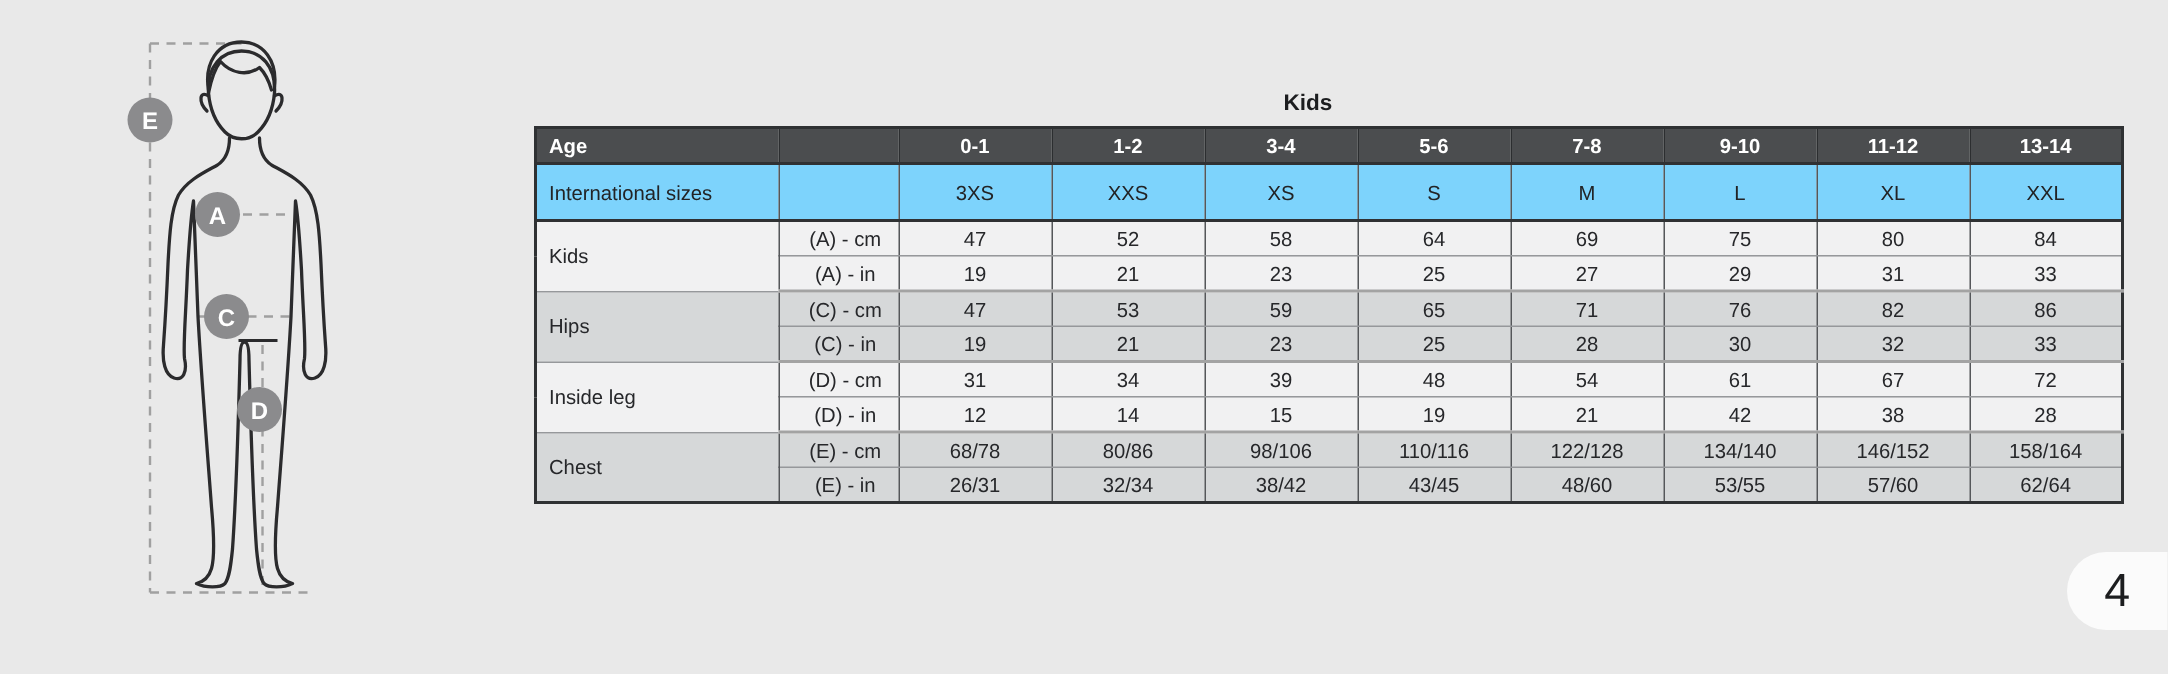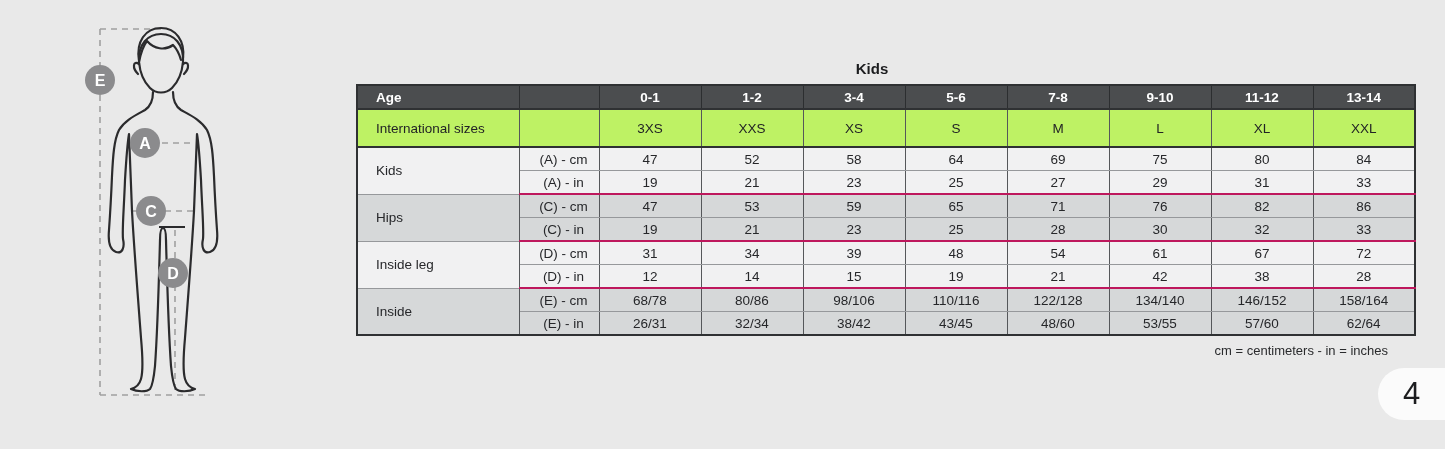--- a/index.html
+++ b/index.html
@@ -21,36 +21,36 @@
     border-collapse:collapse;table-layout:fixed;width:1058px;
     border:2px solid #2f3133;
   }
   table.size th, table.size td{
     padding:0 0 0 0;height:22px;font-size:13.5px;font-weight:normal;
     text-align:center;vertical-align:middle;
     border-right:1px solid #55575a;
     border-bottom:1px solid #96989b;
     color:#26272a;white-space:nowrap;overflow:hidden;
   }
-  table.size .lbl{ text-align:left;padding-left:18px; }
+  table.size .lbl{ text-align:left;padding-left:8px; }
   table.size .sub{ text-align:center;padding-left:9px; }
   
   tr.age-row th{
     background:#4b4d4f;color:#ffffff;font-weight:bold;
     border-right:1px solid #2c2e30;border-bottom:2px solid #2f3133;height:22px;
   }
   
   tr.intl-row th{
-    background:#bef264;color:#222325;font-weight:normal;
+    background:#7dd3fc;color:#222325;font-weight:normal;
     border-bottom:2px solid #2f3133;height:36px;
   }
   
   tr.g-light td, tr.g-light th{ background:#f1f1f2; }
   tr.g-gray  td, tr.g-gray  th{ background:#d6d8d9; }
-  tr.g-end td, tr.g-end th{ border-bottom:2px solid #be185d; }
+  tr.g-end td, tr.g-end th{ border-bottom:2px solid #a3a3a3; }
   table.size th[rowspan]{ font-weight:normal; }
   .footnote{
     margin-top:7px;text-align:right;font-size:13px;color:#2a2b2d;
   }
   
   .page-badge{
     position:absolute;right:0;top:368px;width:67px;height:52px;
     background:#fbfbfb;border-radius:26px 0 0 26px;
     display:flex;align-items:center;justify-content:center;
     font-size:31px;color:#1c1d1f;
@@ -239,21 +239,21 @@
       <td>14</td>
       <td>15</td>
       <td>19</td>
       <td>21</td>
       <td>42</td>
       <td>38</td>
       <td>28</td>
     </tr>
 
     <tr class="g-gray">
-      <th class="lbl" rowspan="2">Inside</th>
+      <th class="lbl" rowspan="2">Chest</th>
       <td class="sub">(E) - cm</td>
       <td>68/78</td>
       <td>80/86</td>
       <td>98/106</td>
       <td>110/116</td>
       <td>122/128</td>
       <td>134/140</td>
       <td>146/152</td>
       <td>158/164</td>
     </tr>
@@ -264,18 +264,17 @@
       <td>38/42</td>
       <td>43/45</td>
       <td>48/60</td>
       <td>53/55</td>
       <td>57/60</td>
       <td>62/64</td>
     </tr>
   </tbody>
     </table>
 
-  <div class="footnote">cm = centimeters - in = inches</div>
 </div>
 
 <div class="page-badge">
   <span>4</span>
 </div>
 
 </body></html>

